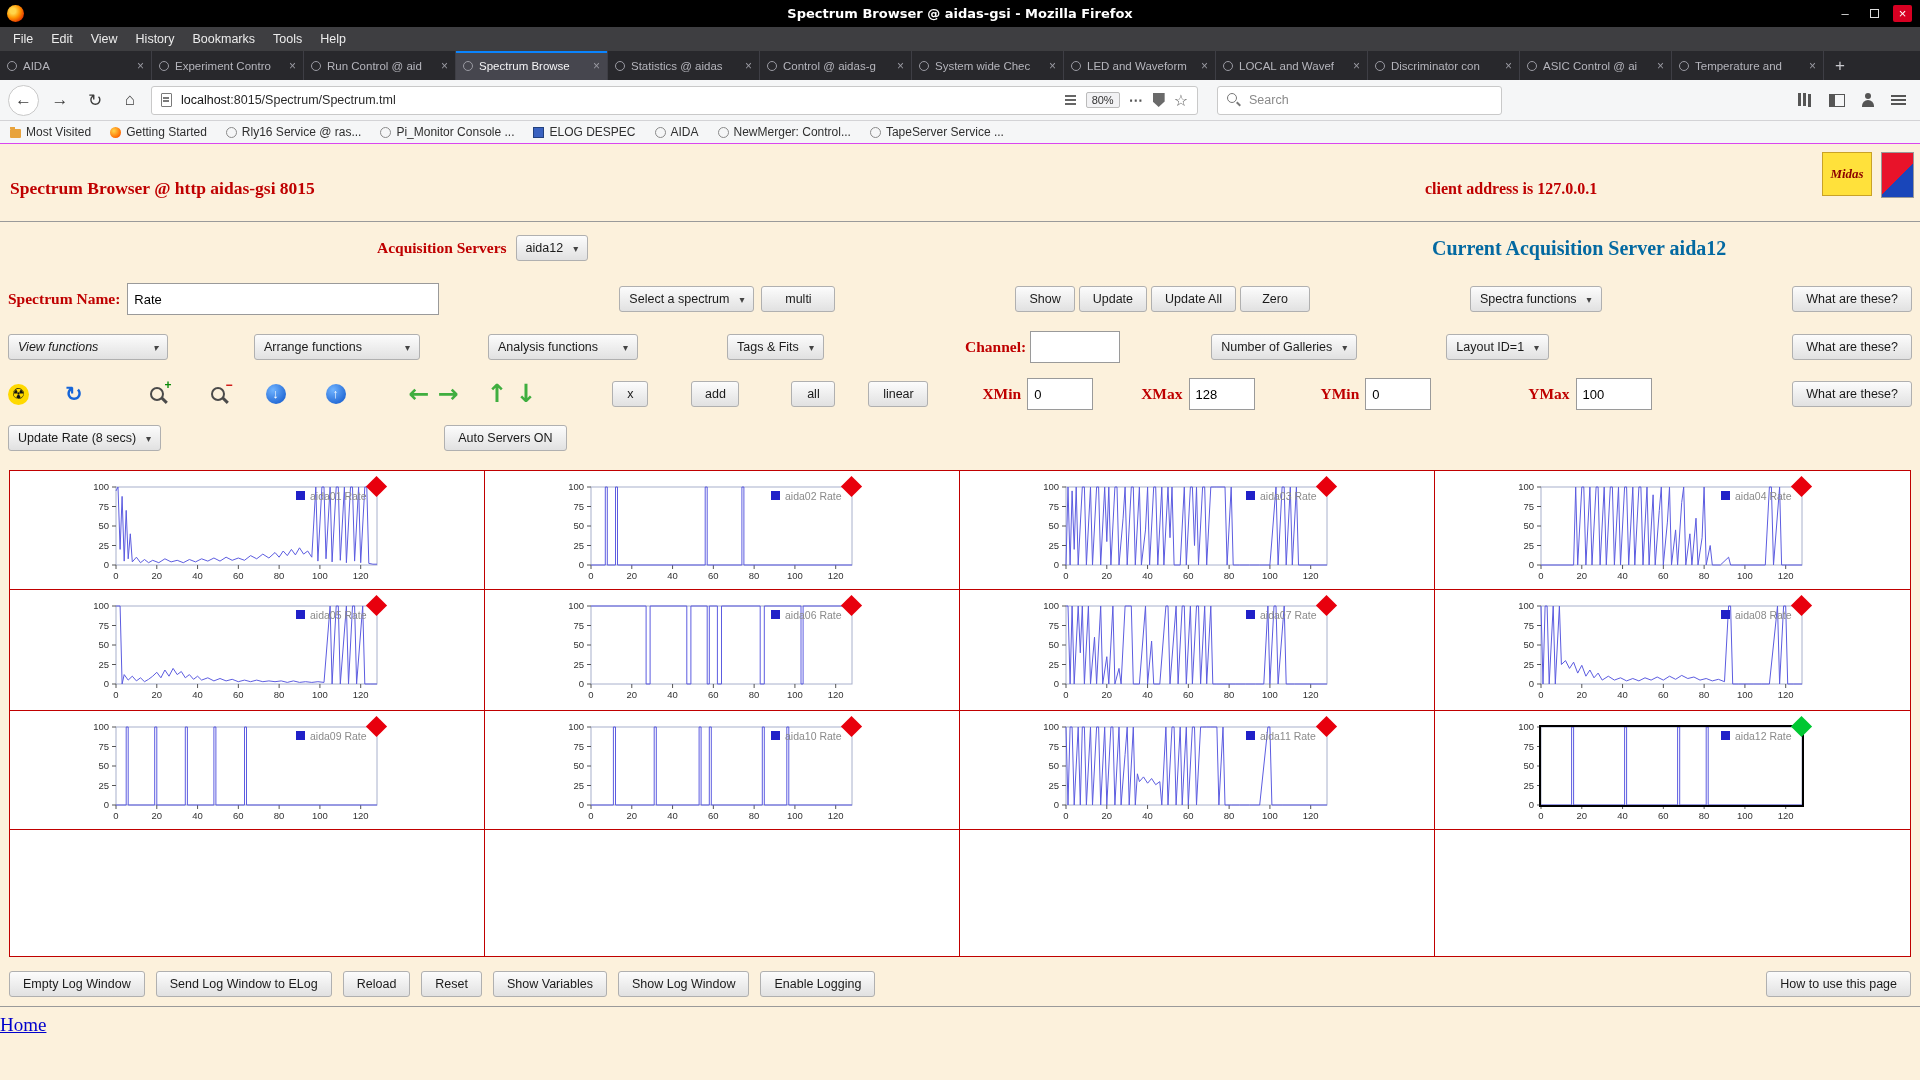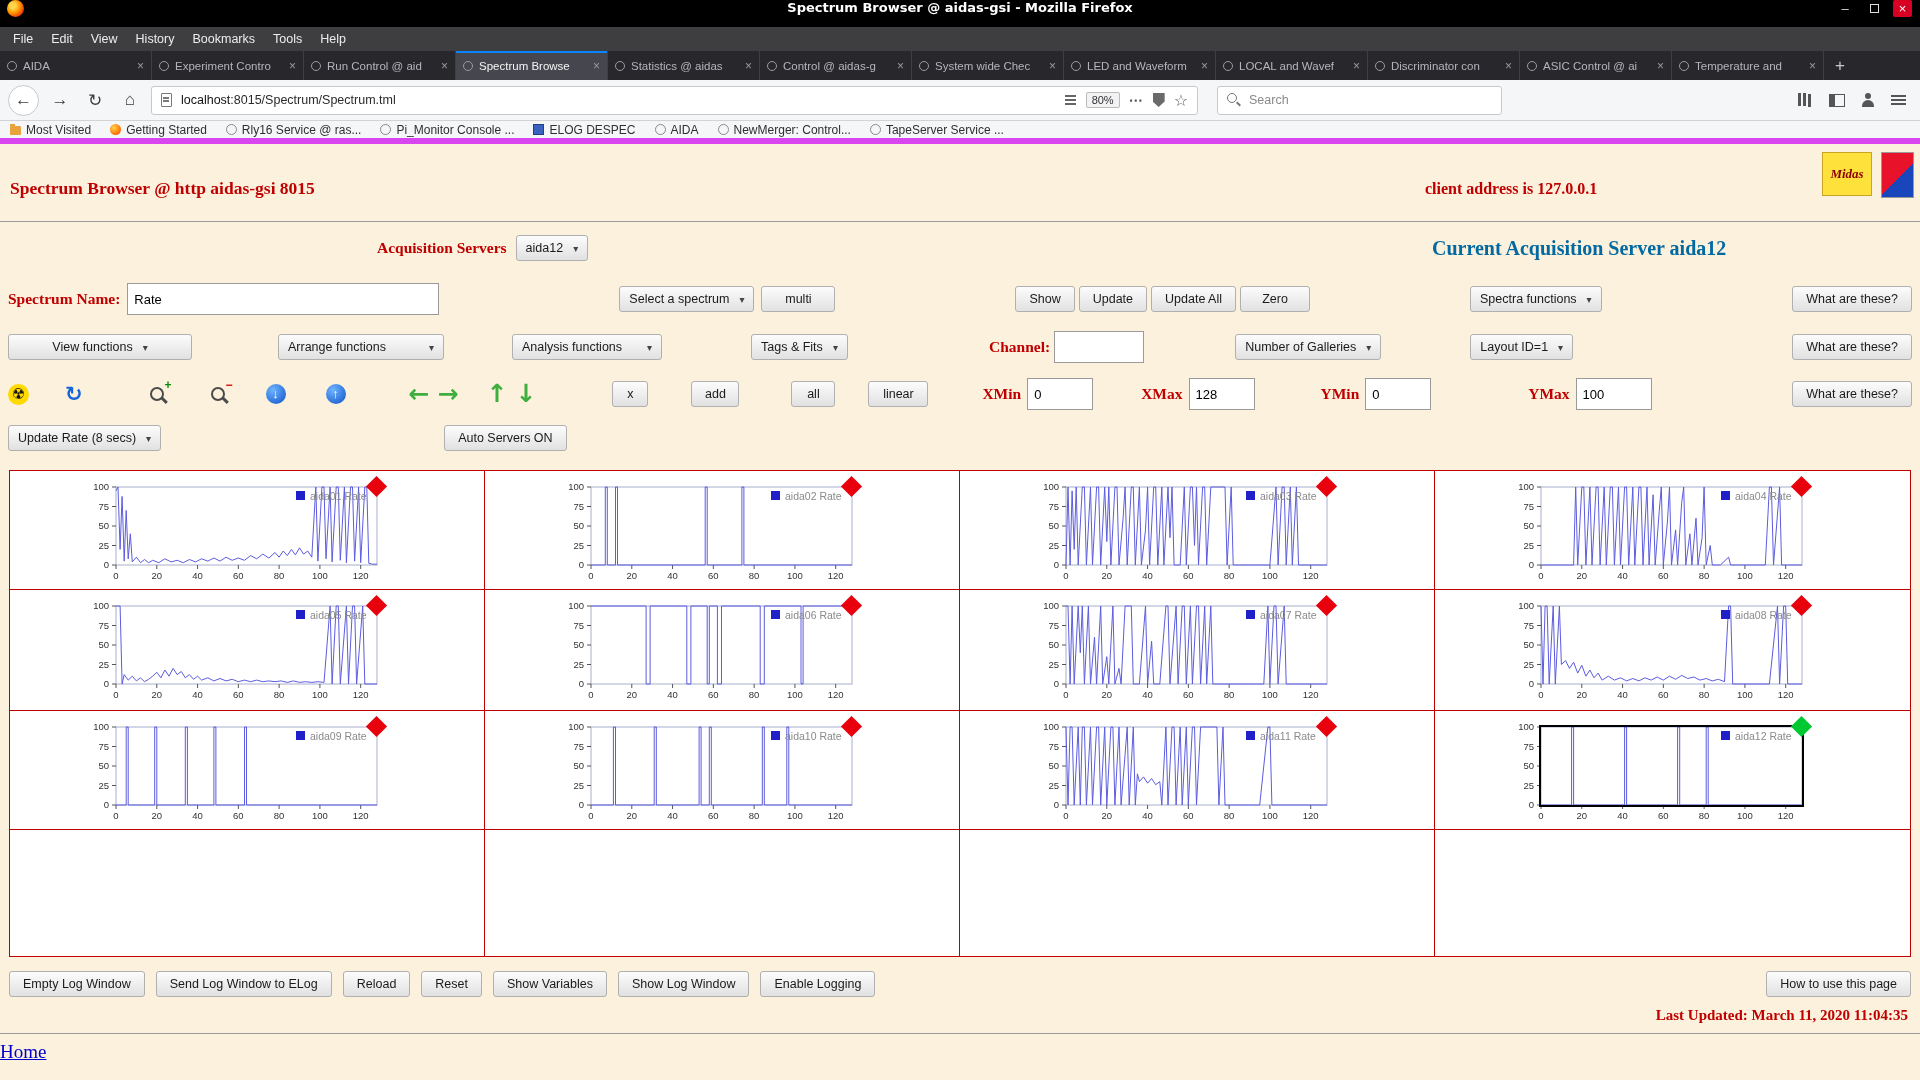--- a/index.html
+++ b/index.html
@@ -1,19 +1,19 @@
 <!DOCTYPE html>
 <html><head>
 <meta charset="utf-8">
 <style>
   * { box-sizing: border-box; margin: 0; padding: 0; }
   html,body { width:1920px; height:1080px; overflow:hidden; font-family:"Liberation Sans",sans-serif; background:#fcf1dc; }
 
   
-  .titlebar { height:27px; background:#000; color:#fff; display:flex; align-items:flex-start; position:relative; }
+  .titlebar { height:27px; background:#000; color:#fff; display:flex; align-items:center; position:relative; }
   .ff-logo { width:17px; height:17px; border-radius:50%; margin-left:7px;
     background:radial-gradient(circle at 35% 35%, #ffd54a 0 18%, #ff9500 45%, #e33000 78%, #b5121b 100%); }
   .tb-title { position:absolute; left:0; right:0; text-align:center; font-size:13px; font-weight:bold; font-family:"DejaVu Sans",sans-serif; }
   .win-controls { margin-left:auto; display:flex; align-items:center; gap:9px; padding-right:8px; z-index:2; }
   .win-btn { width:20px; height:17px; display:flex; align-items:center; justify-content:center; color:#ddd; font-size:13px; }
   .wb-max i { display:block; width:9px; height:9px; border:1.5px solid #ddd; }
   .wb-close { background:#d70022; border-radius:2px; color:#fff; width:19px; }
 
   .menubar { height:24px; background:#3e3e41; display:flex; align-items:center; padding-left:4px; }
   .menu-item { color:#ececec; font-size:12.5px; padding:3px 9px; cursor:default; }
@@ -53,21 +53,21 @@
   .lib { width:15px; height:14px; position:relative; }
   .lib::before { content:""; position:absolute; left:0; top:0; width:3px; height:13px; background:#555; box-shadow:5px 0 0 #555, 10px 1px 0 #555; }
   .sbico { width:16px; height:13px; border:1.5px solid #555; position:relative; }
   .sbico::before { content:""; position:absolute; left:0; top:0; width:5px; height:100%; background:#555; }
   .person { width:14px; height:14px; position:relative; }
   .person::before { content:""; position:absolute; left:4px; top:0; width:6px; height:6px; border-radius:50%; background:#555; }
   .person::after { content:""; position:absolute; left:1px; top:7px; width:12px; height:7px; border-radius:6px 6px 0 0; background:#555; }
   .hbico { width:15px; height:12px; position:relative; }
   .hbico::before { content:""; position:absolute; left:0; top:1px; width:15px; height:2px; background:#555; box-shadow:0 4px 0 #555, 0 8px 0 #555; }
 
-  .bookmarksbar { height:23px; background:#f5f6f7; border-bottom:6px solid #d946ef; display:flex; align-items:center; padding:0 10px; gap:19px; }
+  .bookmarksbar { height:23px; background:#f5f6f7; border-bottom:1px solid #d946ef; display:flex; align-items:center; padding:0 10px; gap:19px; }
   .bm { display:flex; align-items:center; gap:5px; font-size:12px; color:#2f2f2f; white-space:nowrap; }
   .bmico { width:11px; height:11px; flex:none; }
   .bmico.globe { border-radius:50%; border:1.5px solid #8a8a8a; }
   .bmico.folder { background:#e8a33d; border-radius:1px; position:relative; height:9px; margin-top:2px; }
   .bmico.folder::before { content:""; position:absolute; top:-2px; left:0; width:5px; height:2px; background:#e8a33d; }
   .bmico.firefox { border-radius:50%; background:radial-gradient(circle at 35% 35%, #ffd54a, #ff6d00 70%, #d33); }
   .bmico.elog { background:#3a62c0; border:1px solid #22407e; }
 
   
   .content { height:935px; background:#fcf1dc; position:relative; font-family:"Liberation Serif",serif; }
@@ -311,21 +311,21 @@
     <button class="btn" style="margin-left:4px;">Update All</button>
     <button class="btn" style="margin-left:4px;width:70px;">Zero</button>
     <span class="select" style="margin-left:160px;">
       <span>Spectra functions</span>
       <span class="caret">▾</span>
     </span>
     <button class="btn" style="margin-left:auto;">What are these?</button>
   </div>
 
   <div class="crow row2">
-    <span class="select" style="width:184px;justify-content:center;">
+    <span class="select" style="width:160px;justify-content:space-between;font-style:italic;">
       <span>View functions</span>
       <span class="caret">▾</span>
     </span>
     <span class="select" style="margin-left:86px;width:166px;justify-content:space-between;">
       <span>Arrange functions</span>
       <span class="caret">▾</span>
     </span>
     <span class="select" style="margin-left:68px;width:150px;justify-content:space-between;">
       <span>Analysis functions</span>
       <span class="caret">▾</span>
@@ -783,16 +783,15 @@
         <button class="btn">Send Log Window to ELog</button>
         <button class="btn">Reload</button>
         <button class="btn">Reset</button>
         <button class="btn">Show Variables</button>
         <button class="btn">Show Log Window</button>
         <button class="btn">Enable Logging</button>
       </span>
     <button class="btn" style="margin-left:auto;">How to use this page</button>
   </div>
 
-  <div class="last-updated">Last Updated: March 11, 2020 11:04:35</div>
   <hr class="bot-hr">
   <a class="home" href="#">Home</a>
 </div>
 
 </body></html>

